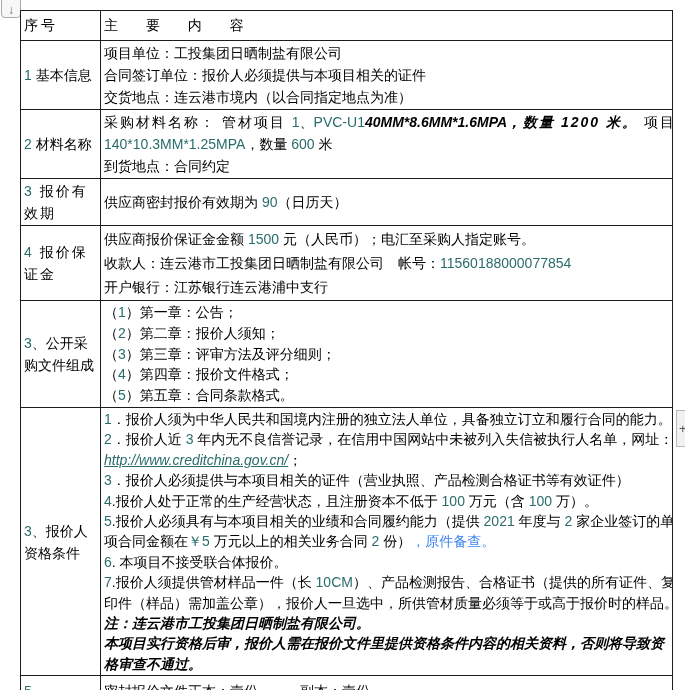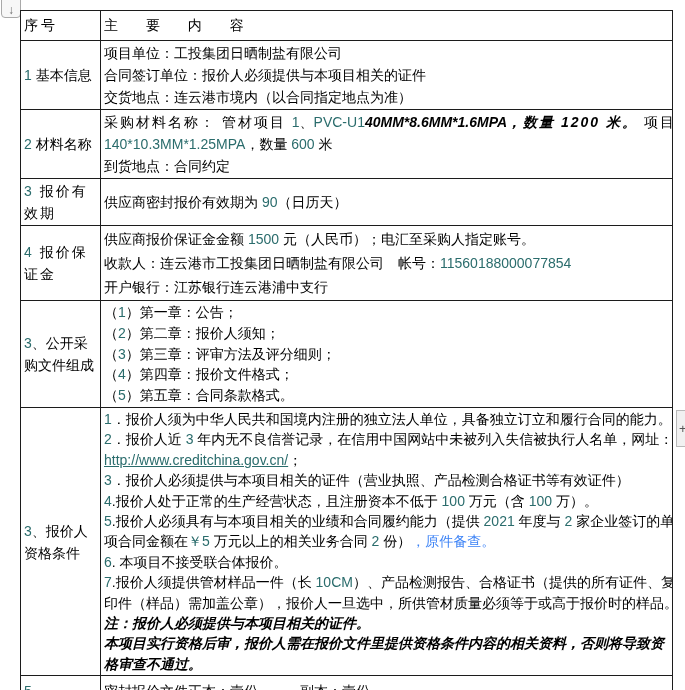--- a/index.html
+++ b/index.html
@@ -52,21 +52,21 @@
   tbody tr:nth-child(7){height:30px;}
   td.c1{word-break:break-all;line-height:22px;}
   td.c2 .line{white-space:nowrap;line-height:22px;}
   tbody tr:nth-child(4) td.c2 .line{line-height:24px;}
   tbody tr:nth-child(5) td.c2 .line{line-height:20.8px;}
   tbody tr:nth-child(6) td.c2 .line{line-height:20.4px;}
   
   .n{color:#2a6c6c;}          
   .b{font-weight:bold;font-style:italic;}
   .r{color:#3b82f6;}
-  .u{text-decoration:underline;}
+  .u{text-decoration:underline;font-style:italic;}
   .sp{letter-spacing:2px;}
 </style>
 </head>
 <body>
 
 <div class="handle">
   <span>↓</span>
 </div>
 
 <table class="doc">
@@ -127,21 +127,21 @@
           <div class="line"><span class="n">1</span><span>．报价人须为中华人民共和国境内注册的独立法人单位，具备独立订立和履行合同的能力。</span></div>
           <div class="line"><span class="n">2</span><span>．报价人近 </span><span class="n">3</span><span> 年内无不良信誉记录，在信用中国网站中未被列入失信被执行人名单，网址：</span></div>
           <div class="line"><span class="u n">http://www.creditchina.gov.cn/</span><span>；</span></div>
           <div class="line"><span class="n">3</span><span>．报价人必须提供与本项目相关的证件（营业执照、产品检测合格证书等有效证件）</span></div>
           <div class="line"><span class="n">4</span><span>.报价人处于正常的生产经营状态，且注册资本不低于 </span><span class="n">100</span><span> 万元（含 </span><span class="n">100</span><span> 万）。</span></div>
           <div class="line"><span class="n">5</span><span>.报价人必须具有与本项目相关的业绩和合同履约能力（提供 </span><span class="n">2021</span><span> 年度与 </span><span class="n">2</span><span> 家企业签订的单</span></div>
           <div class="line"><span>项合同金额在</span><span class="n">￥5</span><span> 万元以上的相关业务合同 </span><span class="n">2</span><span> 份）</span><span class="r">，原件备查。</span></div>
           <div class="line"><span class="n">6</span><span>. 本项目不接受联合体报价。</span></div>
           <div class="line"><span class="n">7</span><span>.报价人须提供管材样品一件（长 </span><span class="n">10CM</span><span>）、产品检测报告、合格证书（提供的所有证件、复</span></div>
           <div class="line"><span>印件（样品）需加盖公章），报价人一旦选中，所供管材质量必须等于或高于报价时的样品。</span></div>
-          <div class="line"><span class="b">注：报价人必须提供与本项目相关的证件。</span></div>
+          <div class="line"><span class="b">注：连云港市工投集团日晒制盐有限公司。</span></div>
           <div class="line"><span class="b">本项目实行资格后审，报价人需在报价文件里提供资格条件内容的相关资料，否则将导致资</span></div>
           <div class="line"><span class="b">格审查不通过。</span></div>
         </td>
       </tr>
       <tr>
         <td class="c1"><span class="n">5</span></td>
         <td class="c2">
           <div class="line"><span>密封报价文件正本：壹份　　　副本：壹份</span></div>
         </td>
       </tr>

